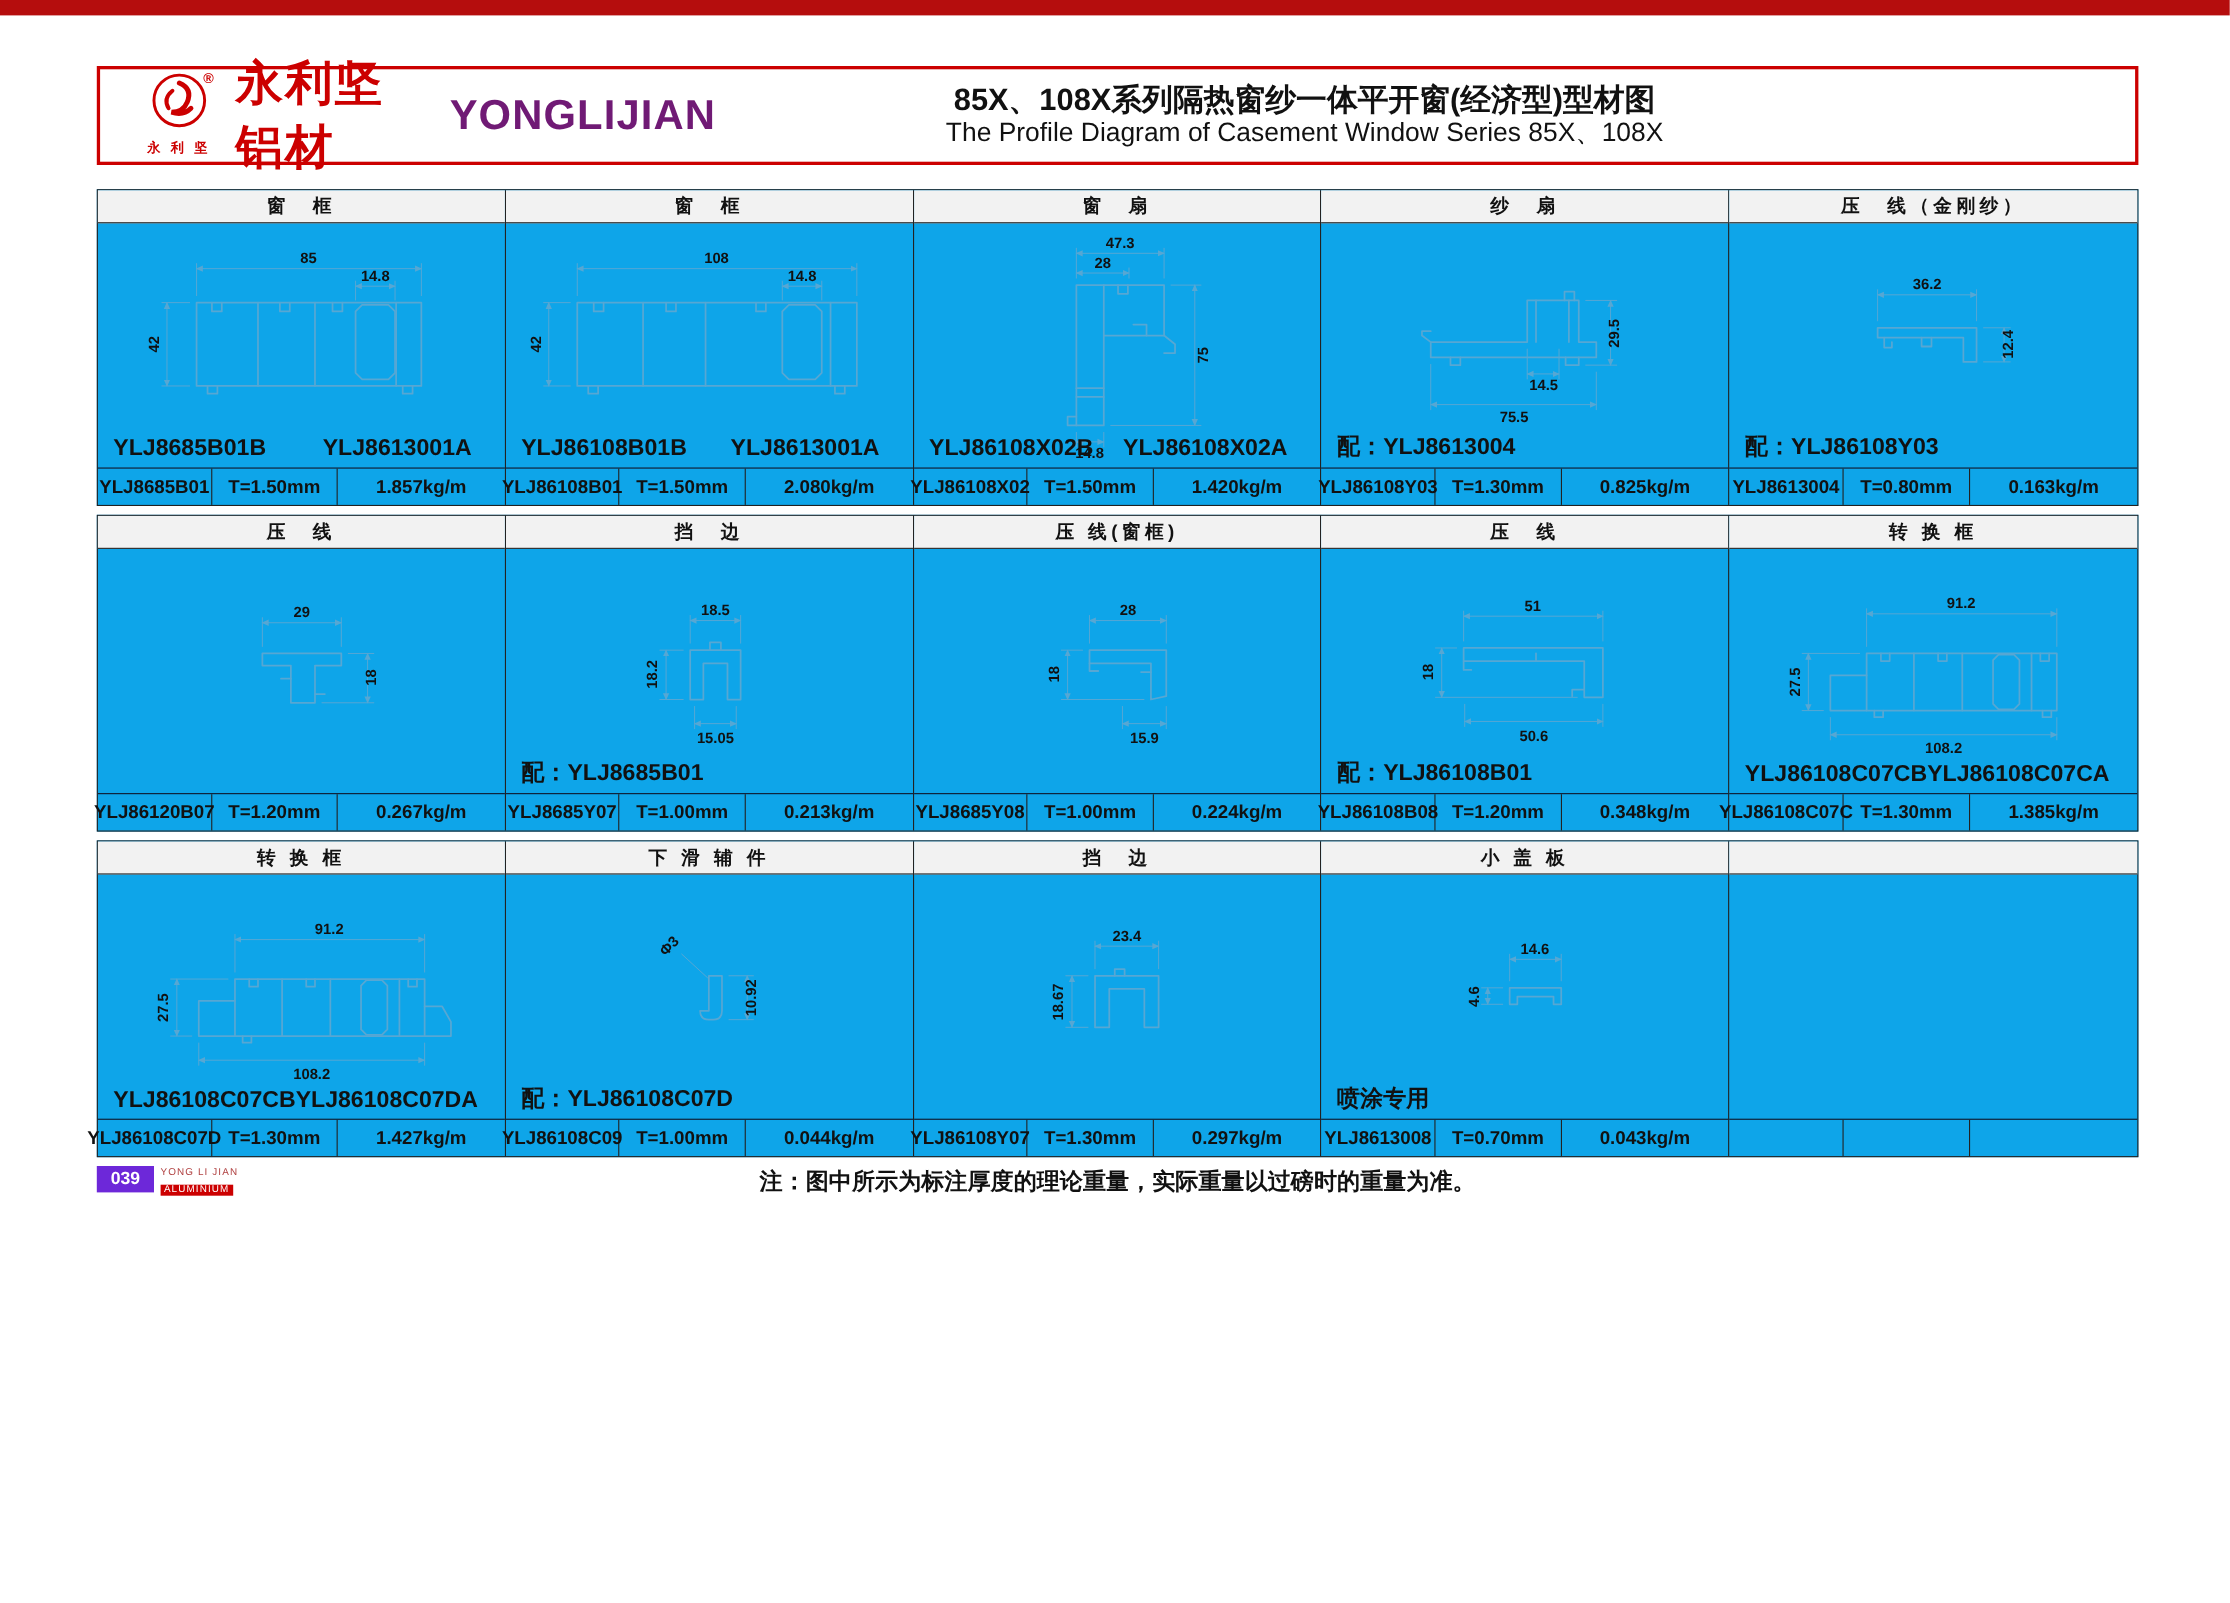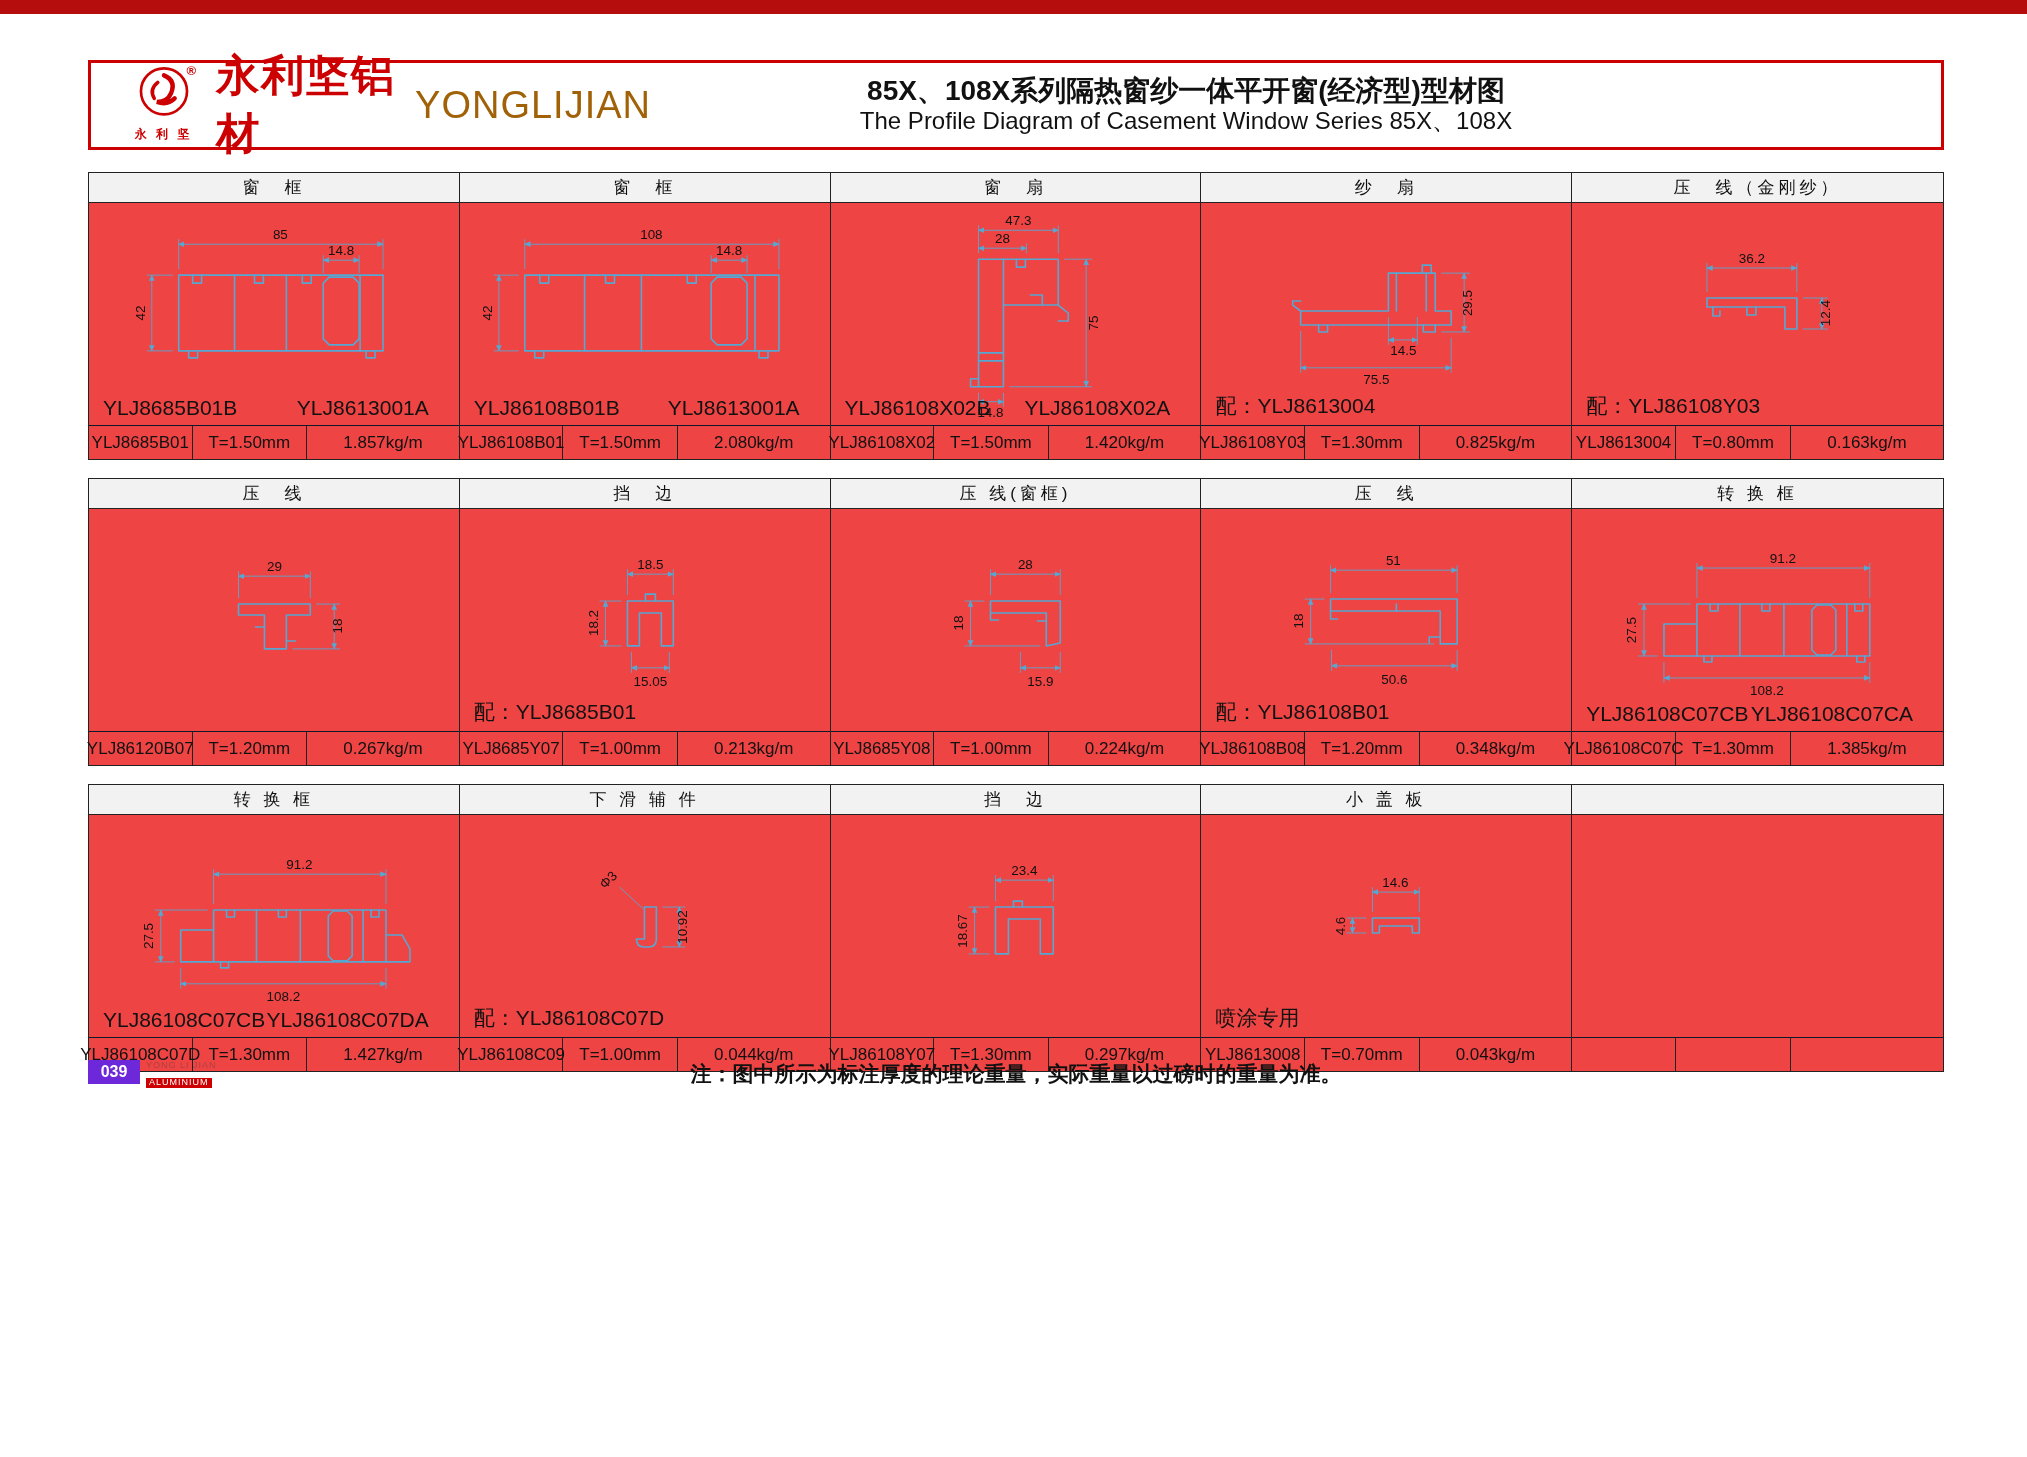--- a/index.html
+++ b/index.html
@@ -14,30 +14,30 @@
   .header {
     position: absolute; top: 60px; left: 88px; width: 1856px; height: 90px;
     border: 3px solid #cc0000; display: flex; align-items: center; background: #fff;
   }
   .logo { display: flex; align-items: center; gap: 18px; padding-left: 38px; width: 560px; flex: 0 0 auto; }
   .emblem { position: relative; width: 86px; height: 84px; text-align: center; }
   .emblem svg { width: 62px; height: 62px; display: block; margin: 0 auto; }
   .reg { position: absolute; top: 0px; right: 2px; color: #cc0000; font-size: 13px; font-weight: bold; }
   .seal { color: #cc0000; font-size: 12px; letter-spacing: 3px; font-weight: bold; margin-top: 1px; }
   .brand-cn { color: #cc0000; font-size: 43px; font-weight: bold; letter-spacing: 2px; }
-  .brand-en { color: #a16207; font-size: 38px; font-weight: normal; letter-spacing: 1px; }
+  .brand-en { color: #701a75; font-size: 38px; font-weight: bold; letter-spacing: 1px; }
   .titles { flex: 1 1 auto; text-align: center; padding-right: 220px; line-height: 1.16; }
   .t-cn { font-size: 28px; font-weight: bold; }
   .t-en { font-size: 24px; }
 
   
   .tableArea { position: absolute; top: 172px; left: 88px; width: 1856px; }
   .rowblock {
     display: grid; grid-template-columns: repeat(5, 1fr);
-    border: 1.6px solid #222; margin-bottom: 18px; background: #ef4444;
+    border: 1.6px solid #222; margin-bottom: 8px; background: #0ea5e9; font-weight: bold;
   }
   .cell { border-right: 1px solid #222; display: flex; flex-direction: column; }
   .cell:last-child { border-right: none; }
   .ct {
     height: 30px; border-bottom: 1px solid #222; background: #f2f2f2;
     display: flex; align-items: center; justify-content: center;
     font-size: 17px; letter-spacing: 4px; color: #111;
   }
   .cd { height: 222px; position: relative; }
   .cd svg.draw { position: absolute; inset: 0; width: 100%; height: 100%; }

